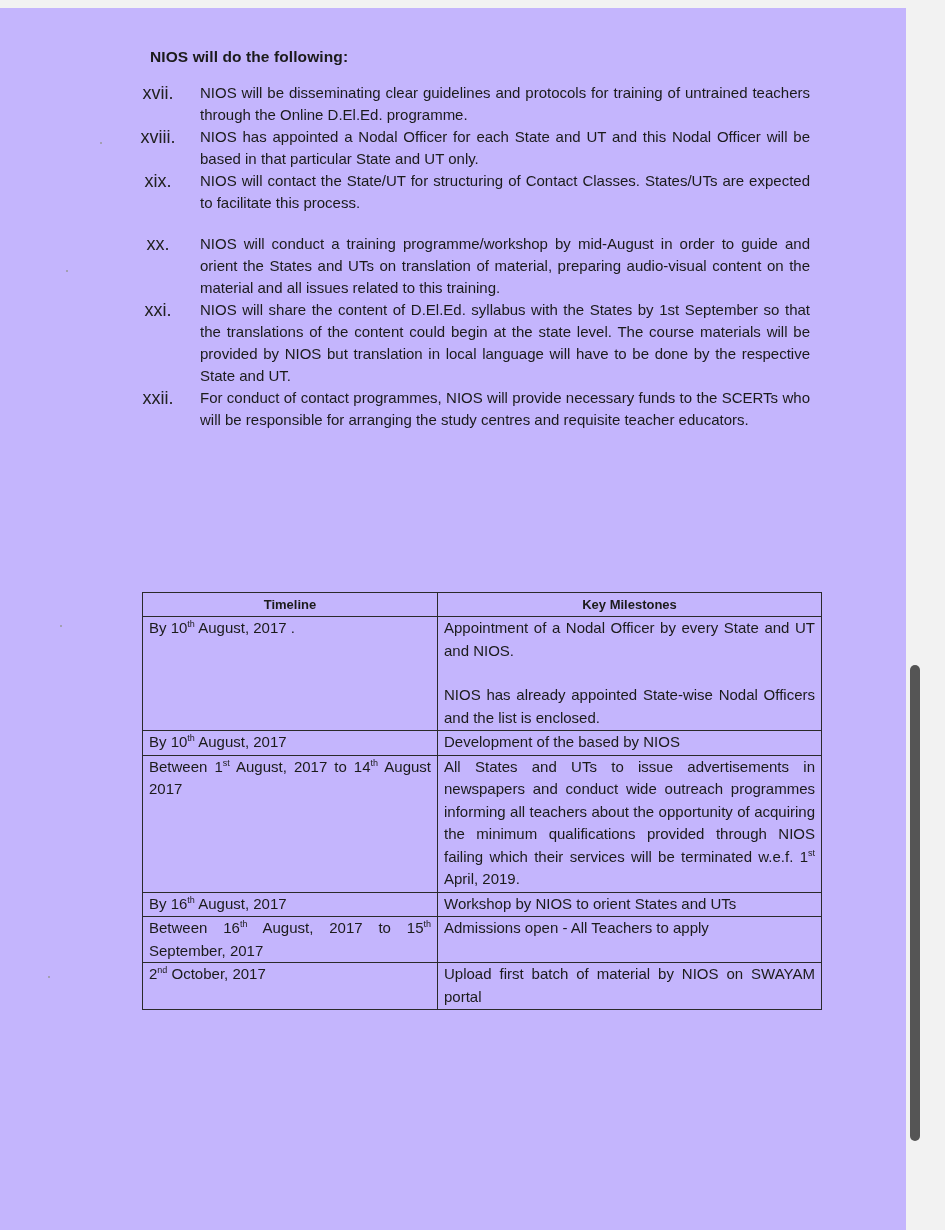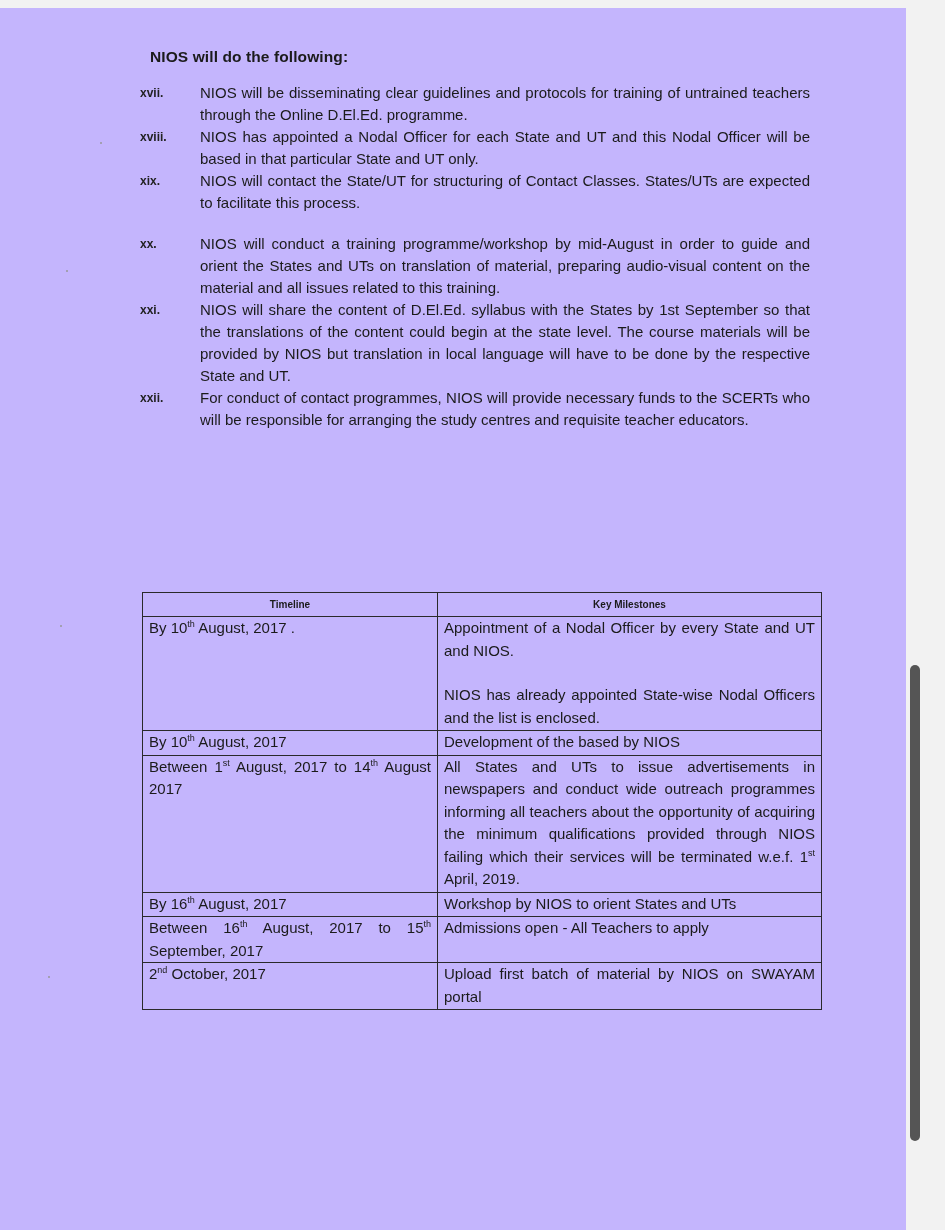--- a/index.html
+++ b/index.html
@@ -12,38 +12,38 @@
   .page {
     position:absolute; left:0; top:8px; width:906px; height:1230px;
     background:#c4b5fd;
   }
   .heading {
     position:absolute; left:150px; top:40px;
     font-weight:bold; font-size:15.5px; letter-spacing:0.1px;
   }
   .list { position:absolute; left:140px; top:74px; width:670px; }
   .item { position:relative; padding-left:60px; font-size:15px; line-height:22px; text-align:justify; }
-  .item .num { position:absolute; left:0; width:36px; text-align:left; font-size:12px; color:#222;font-weight:bold; }
+  .item .num { position:absolute; left:0; width:36px; text-align:center; font-size:18px; color:#222; }
   .item .txt { display:block; }
   .gap { height:19px; }
   .para {
     position:absolute; left:146px; top:478px; width:654px;
     font-size:15px; line-height:22.5px; text-align:justify;
   }
   .para .pn { display:inline-block; width:52px; }
   sup { font-size:9px; line-height:0; vertical-align:super; }
   table.tl {
     position:absolute; left:142px; top:584px;
     width:680px; border-collapse:collapse;
     font-size:15px; line-height:22.5px;
   }
   table.tl th, table.tl td {
     border:1.5px solid #2a2a2a; padding:0 6px; vertical-align:top;
   }
-  table.tl th { font-weight:bold; text-align:center; font-size:10px; line-height:23px; }
+  table.tl th { font-weight:bold; text-align:center; font-size:13px; line-height:23px; }
   table.tl td.c1 { width:282px; text-align:justify; }
   table.tl td.c2 { text-align:justify; padding-bottom:1px; }
   .spacer { height:22px; }
   .scrollbar {
     position:absolute; left:910px; top:665px; width:10px; height:476px;
     background:#555555; border-radius:5px;
   }
   .dot { position:absolute; width:2px; height:2px; background:#999; border-radius:1px; }
 </style>
 </head>

